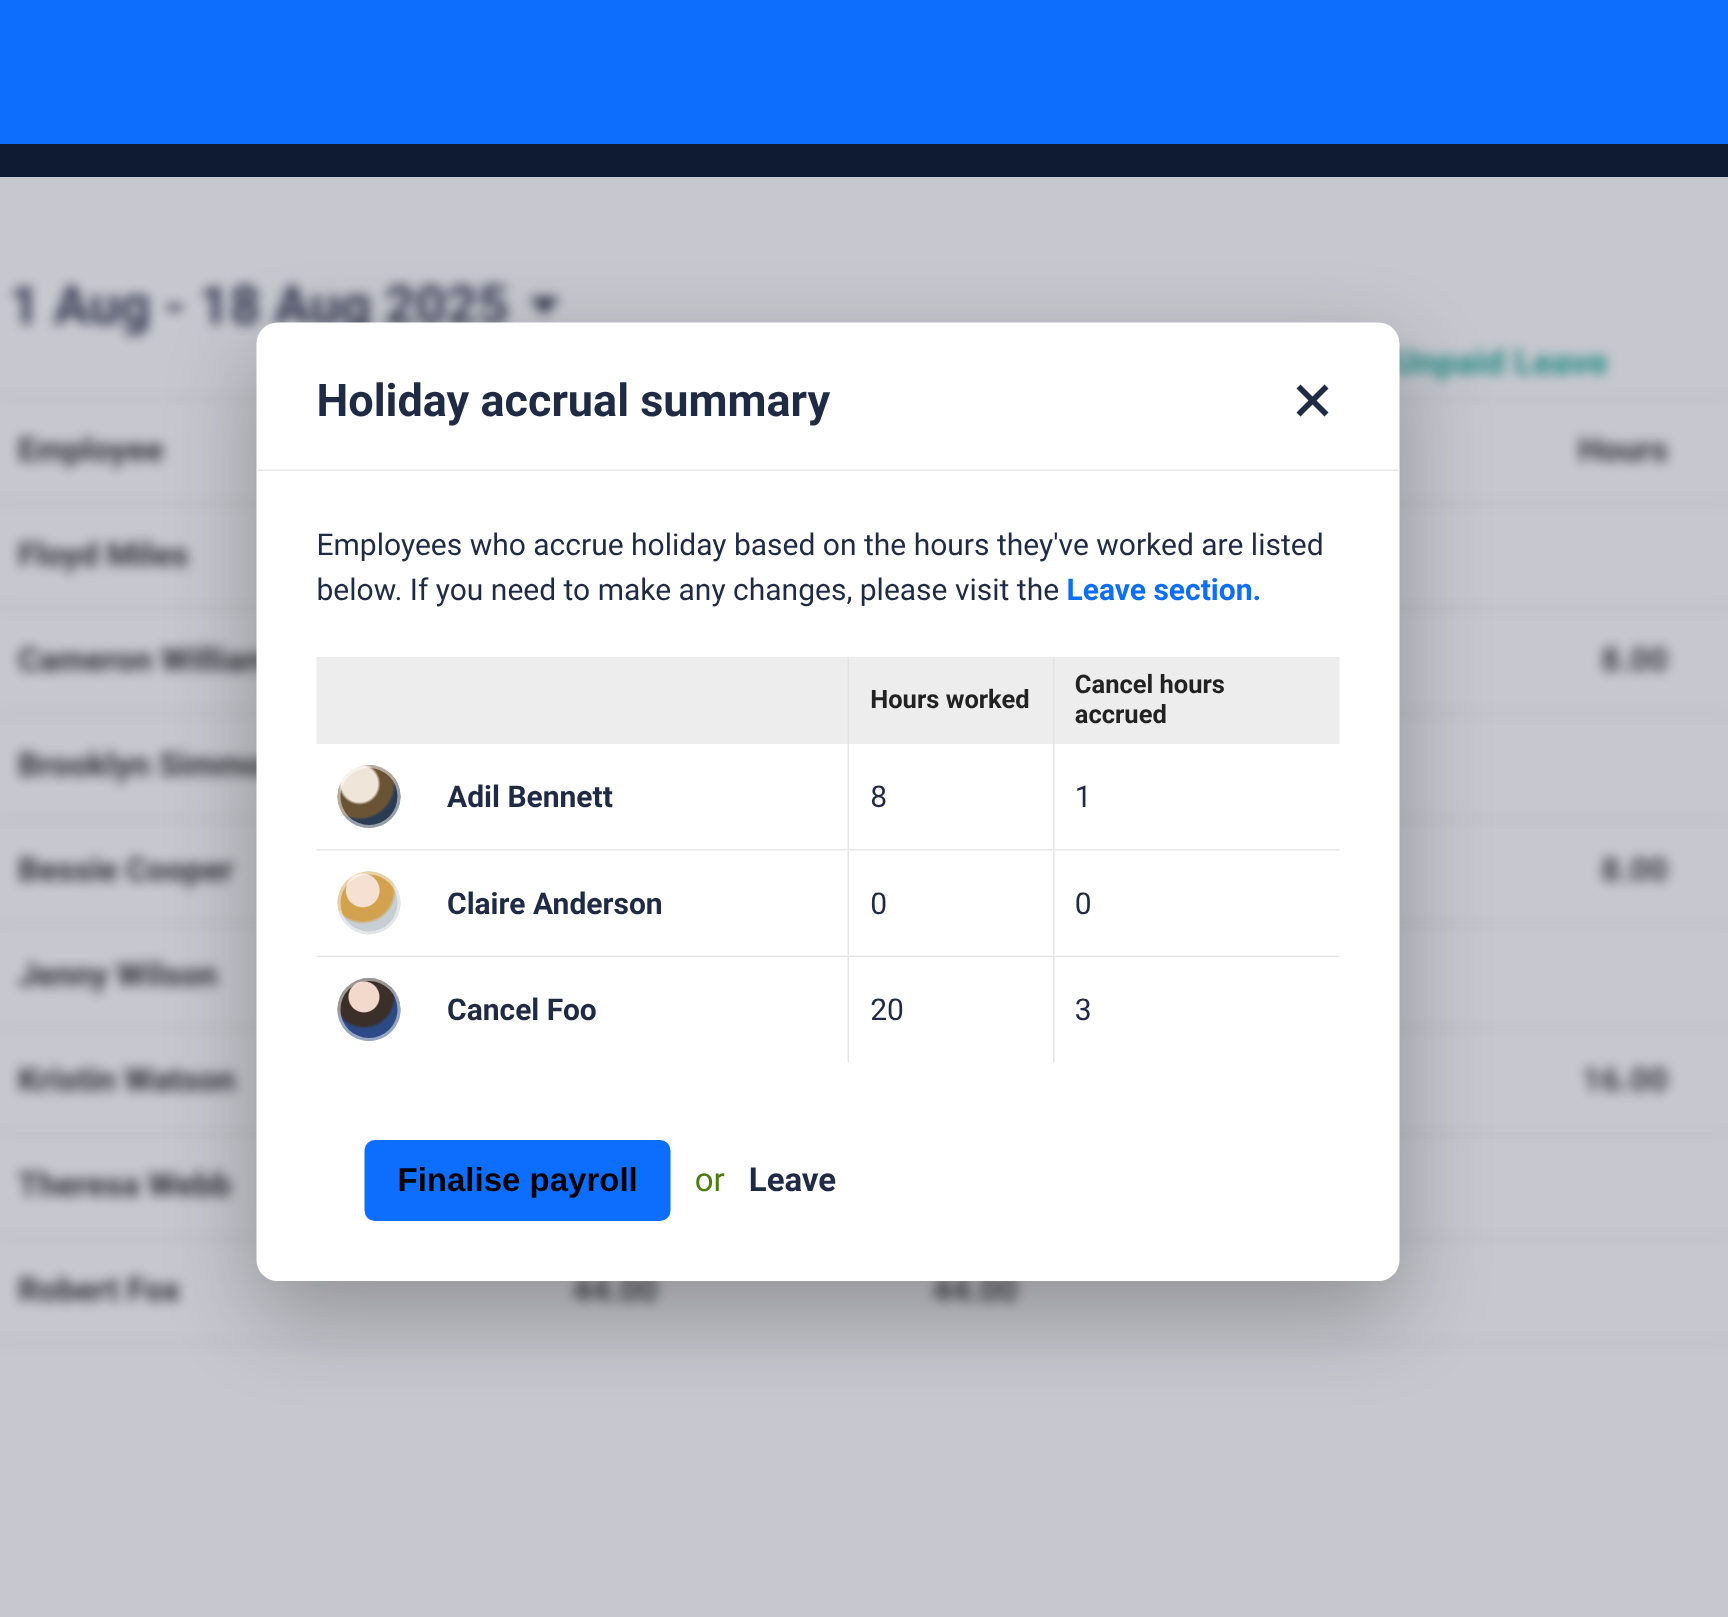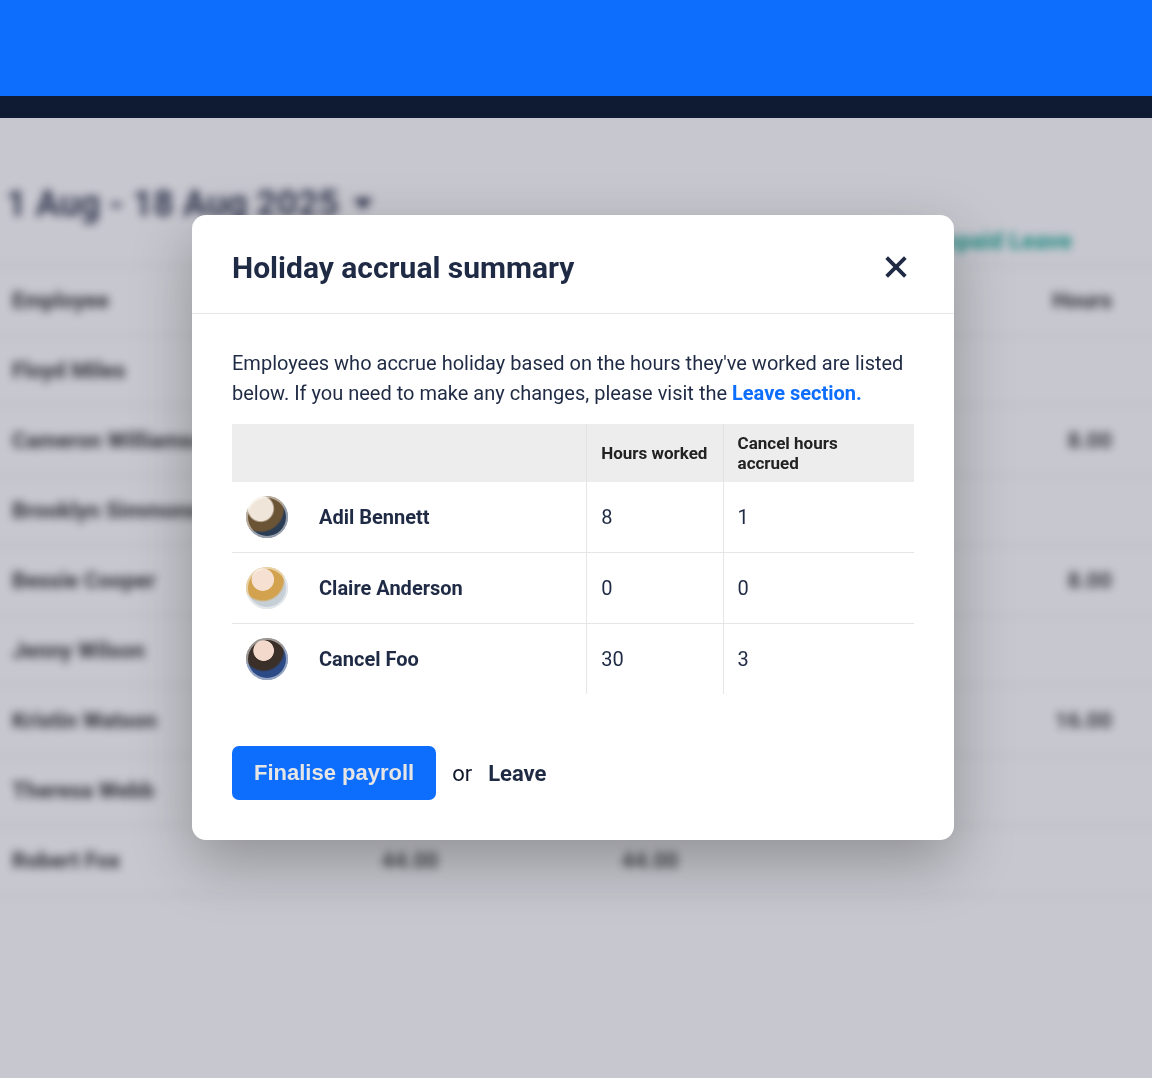--- a/index.html
+++ b/index.html
@@ -79,21 +79,21 @@
     position: absolute;
     top: 118px;
     left: 0; right: 0; bottom: 0;
     background: rgba(70,70,95,0.30);
   }
 
   
   .modal {
     position: absolute;
     top: 215px;
-    left: 192px;
+    left: 171px;
     width: 762px;
     background: #fff;
     border-radius: 14px;
     box-shadow: 0 22px 60px rgba(0,0,0,0.28);
     overflow: hidden;
   }
   .modal-header {
     display: flex;
     justify-content: space-between;
     align-items: center;
@@ -119,21 +119,21 @@
     font-size: 20px;
     line-height: 1.5;
     color: #1f2a44;
   }
   .leave-link {
     color: #0d6efd;
     font-weight: 700;
     text-decoration: none;
   }
 
-  .accrual-table-wrap { margin-top: 16px; }
+  .accrual-table-wrap { margin-top: 30px; }
   .accrual-table { width: 100%; border-collapse: collapse; }
   .accrual-table thead th {
     background: #ededed;
     font-size: 17px;
     font-weight: 700;
     color: #222;
     padding: 9px 14px;
     text-align: left;
     border-left: 1px solid #e2e2e2;
   }
@@ -161,29 +161,30 @@
   .avatar.av4 { background: radial-gradient(circle at 42% 30%, #f2d9cc 0 26%, #3a2f29 28% 50%, #2c4a86 56% 100%); }
 
   .modal-footer {
     display: flex;
     align-items: center;
     gap: 16px;
     padding: 42px 40px 40px 40px;
   }
   .btn-primary {
     background: #0d6efd;
-    color: #e5e5e5;
+    color: #000000;
     border: none;
     border-radius: 7px;
     font-size: 22px;
     font-weight: 700;
     padding: 14px 22px;
     cursor: pointer;
-  }
-  .or-text { color: #0f172a; font-size: 22px; }
+    margin-left: 32px;
+  }
+  .or-text { color: #4d7c0f; font-size: 22px; }
   .cancel-link {
     color: #1f2a44; font-size: 22px; font-weight: 700;
     text-decoration: none; cursor: pointer;
   }
 </style>
 </head>
 <body>
 
 <div class="top-banner"></div>
 <div class="nav-strip"></div>
@@ -319,21 +320,21 @@
             <td>0</td>
             <td>0</td>
           </tr>
           <tr>
             <td>
                 <div class="emp-cell">
                   <span class="avatar av4"></span>
                   <span class="emp-name">Cancel Foo</span>
                 </div>
               </td>
-            <td>30</td>
+            <td>20</td>
             <td>3</td>
           </tr>
         </tbody>
       </table>
     </div>
   </div>
 
   <div class="modal-footer">
     <button class="btn-primary">Finalise payroll</button>
     <span class="or-text">or</span>

